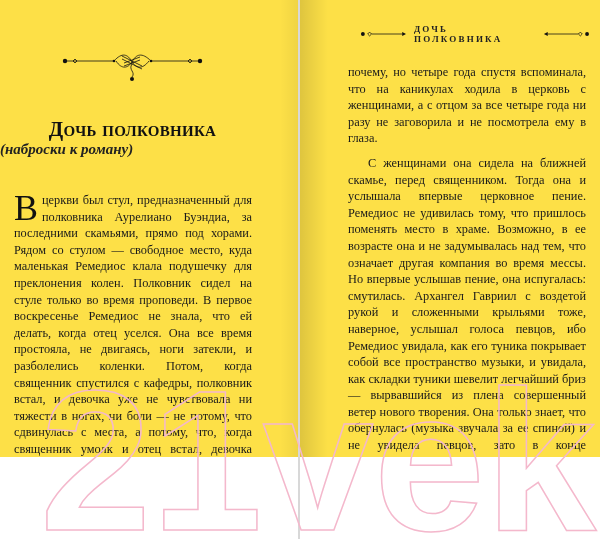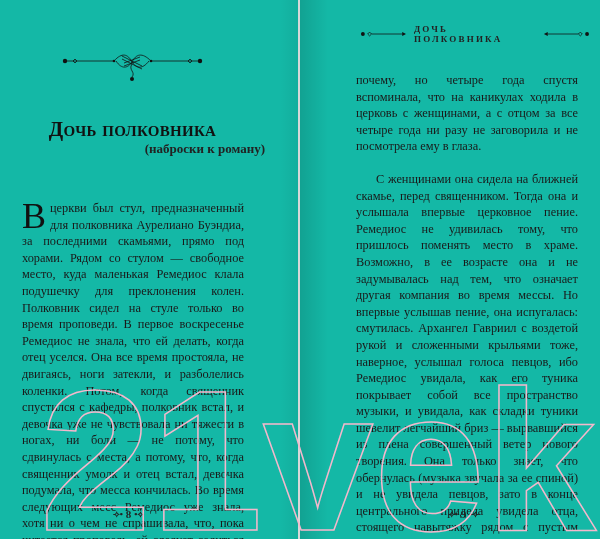--- a/index.html
+++ b/index.html
@@ -1,35 +1,35 @@
 <!DOCTYPE html>
 <html><head>
 <meta charset="utf-8">
 <style>
   html, body { margin:0; padding:0; }
   body { width:600px; height:539px; overflow:hidden; background:#fff; position:relative;
          font-family:"Liberation Serif", "DejaVu Serif", serif; color:#1a1a1a; }
-  .page { position:absolute; top:0; height:539px; background:#14b8a6; overflow:hidden; }
+  .page { position:absolute; top:0; height:457px; background:#fde047; overflow:hidden; }
   .page-left { left:0; width:300px; }
   .page-right { left:300px; width:300px; }
   .gutter-shadow-left { position:absolute; right:0; top:0; width:20px; height:100%;
      background:linear-gradient(to right, rgba(0,0,0,0), rgba(0,0,0,0.06)); }
   .gutter-shadow-right { position:absolute; left:0; top:0; width:28px; height:100%;
      background:linear-gradient(to right, rgba(0,0,0,0.12), rgba(0,0,0,0)); }
   .gutter-line { position:absolute; left:298px; top:0; width:2px; height:539px; background:#d8d8d8; }
 
   .ornament { position:absolute; left:60px; top:50px; width:145px; height:38px; }
   .chapter-title { position:absolute; left:0; top:117px; width:265px; text-align:center;
      font-size:21px; font-weight:bold; letter-spacing:0.3px; font-variant:small-caps; color:#111; }
-  .chapter-subtitle { position:absolute; left:0; top:141px; width:265px; text-align:right;
-     font-size:13px; font-weight:bold; color:#222; }
+  .chapter-subtitle { position:absolute; left:0; top:141px; width:265px; text-align:left;
+     font-size:15px; font-style:italic; font-weight:bold; color:#222; }
 
   .text { position:absolute; font-size:12.35px; line-height:16.6px; text-align:justify;
      hyphens:manual; }
-  .text p { margin:16px; text-indent:20px; }
+  .text p { margin:8px; text-indent:20px; }
   .text p.noindent { text-indent:0; }
   .left-text { left:6px; top:184px; width:254px; }
   .right-text { left:40px; top:56px; width:254px; }
 
   .dropcap { float:left; font-size:36px; line-height:30px; margin:1px 4px 0 0; font-weight:normal; color:#111; }
 
   .running-head { position:absolute; left:60px; top:26px; width:230px; height:16px;
      display:flex; align-items:center; justify-content:center; gap:6px; }
   .running-head .rh-text { font-size:9px; font-weight:bold; letter-spacing:2.2px; color:#222; }
   .rh-orn { width:50px; height:10px; }

